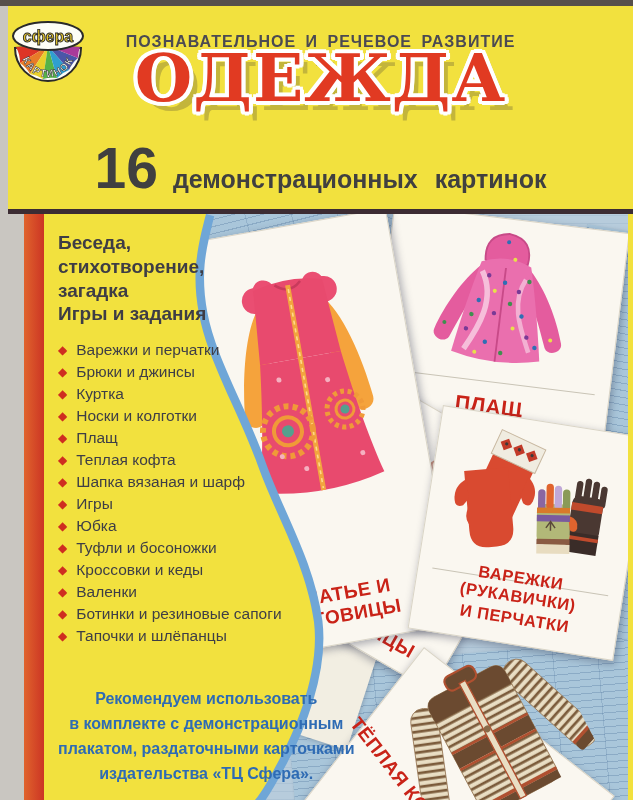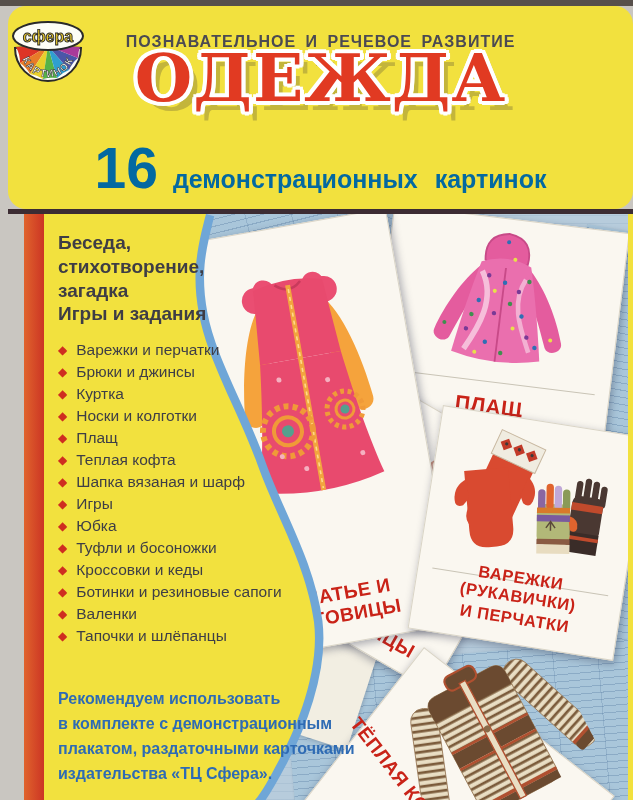--- a/index.html
+++ b/index.html
@@ -1,31 +1,31 @@
 <!DOCTYPE html>
 <html><head>
 <meta charset="utf-8">
 <style>
   html,body{margin:0;padding:0;}
   body{width:633px;height:800px;overflow:hidden;font-family:"Liberation Sans",sans-serif;}
   .page{position:relative;width:633px;height:800px;background:#c9c6c1;overflow:hidden;}
   .top-dark-edge{position:absolute;left:0;top:0;width:633px;height:6px;background:#57504b;}
   
-  .top-band{position:absolute;left:8px;top:6px;right:0;height:203px;background:#f2e13e;border-radius:18px;}
+  .top-band{position:absolute;left:8px;top:6px;right:0;height:203px;background:#f2e13e;}
   .logo{position:absolute;left:2px;top:14px;width:78px;height:70px;}
   .series{position:absolute;left:70px;right:70px;top:27px;text-align:center;
           font-size:16px;font-weight:bold;color:#4b4a52;letter-spacing:1px;word-spacing:4px;}
   .title{position:absolute;left:0;right:0;top:36px;text-align:center;
          font-family:"DejaVu Serif",serif;font-weight:bold;font-size:66px;line-height:1.1;
          color:#e13a22;letter-spacing:1px;
          text-shadow:-3px -3px 0 #fff,0 -4px 0 #fff,3px -3px 0 #fff,-4px 0 0 #fff,4px 0 0 #fff,
                      -3px 3px 0 #fff,0 4px 0 #fff,3px 3px 0 #fff,4px 2px 0 #fff,-4px 2px 0 #fff,
                      8px 9px 0 rgba(125,115,55,.40);}
   .count-row{position:absolute;left:0;right:0;top:134px;display:flex;justify-content:center;
-             align-items:baseline;gap:15px;color:#0369a1;}
+             align-items:baseline;gap:15px;color:#404040;}
   .count-num{font-size:57px;font-weight:bold;line-height:1;}
   .count-cap{font-size:25px;font-weight:bold;word-spacing:10px;}
   .separator{position:absolute;left:8px;right:0;top:209px;height:5px;background:#3c2c33;}
   
   .lower{position:absolute;left:0;right:0;top:214px;bottom:0;}
   .cards-area{position:absolute;left:24px;right:5px;top:0;bottom:0;background:#b7ccdc;overflow:hidden;
       background-image:repeating-linear-gradient(0deg,rgba(95,130,165,.12) 0 1px,transparent 1px 8px);}
   .news{position:absolute;background:#a9c6da;
         background-image:repeating-linear-gradient(0deg,rgba(70,108,150,.30) 0 1px,transparent 1px 7px),
                          repeating-linear-gradient(90deg,transparent 0 44px,rgba(70,108,150,.22) 44px 45px);
@@ -42,21 +42,21 @@
               background:linear-gradient(90deg,#e0632c,#cc3524);}
   .right-sliver{position:absolute;right:0;top:0;width:5px;bottom:0;background:#f2e13e;}
   
   .sidebar{position:absolute;left:58px;top:0;width:250px;bottom:0;color:#3e3d45;}
   .intro{position:absolute;left:0;top:17px;font-size:19px;font-weight:bold;line-height:24px;}
   .subtitle{position:absolute;left:0;top:89px;font-size:19px;font-weight:bold;}
   .topics{position:absolute;left:0;top:125px;margin:0;padding:0;list-style:none;}
   .topics li{line-height:22px;font-size:15.5px;white-space:nowrap;color:#3e3e46;}
   .blt{color:#cf2d20;font-size:12px;margin-right:9px;vertical-align:1px;}
   .footer-note{position:absolute;left:0;top:472px;font-size:16px;font-weight:bold;line-height:25px;
-               color:#2e6bb4;white-space:nowrap;}
+               color:#2e6bb4;white-space:nowrap;text-align:center;}
   .sweater-label{position:absolute;left:330px;top:495px;transform:rotate(52deg);
                  transform-origin:left center;color:#c92318;font-weight:bold;font-size:19px;
                  letter-spacing:.5px;white-space:nowrap;}
 </style>
 </head>
 <body>
 
 <div class="page">
   <div class="top-dark-edge"></div>
 
@@ -346,22 +346,22 @@
         <li><span class="blt">◆</span><span>Брюки и джинсы</span></li>
         <li><span class="blt">◆</span><span>Куртка</span></li>
         <li><span class="blt">◆</span><span>Носки и колготки</span></li>
         <li><span class="blt">◆</span><span>Плащ</span></li>
         <li><span class="blt">◆</span><span>Теплая кофта</span></li>
         <li><span class="blt">◆</span><span>Шапка вязаная и шарф</span></li>
         <li><span class="blt">◆</span><span>Игры</span></li>
         <li><span class="blt">◆</span><span>Юбка</span></li>
         <li><span class="blt">◆</span><span>Туфли и босоножки</span></li>
         <li><span class="blt">◆</span><span>Кроссовки и кеды</span></li>
+        <li><span class="blt">◆</span><span>Валенки</span></li>
         <li><span class="blt">◆</span><span>Ботинки и резиновые сапоги</span></li>
-        <li><span class="blt">◆</span><span>Валенки</span></li>
         <li><span class="blt">◆</span><span>Тапочки и шлёпанцы</span></li>
       </ul>
       <div class="footer-note">
         <div>Рекомендуем использовать</div>
         <div>в комплекте с демонстрационным</div>
         <div>плакатом, раздаточными карточками</div>
         <div>издательства «ТЦ Сфера».</div>
       </div>
     </div>
   </div>

